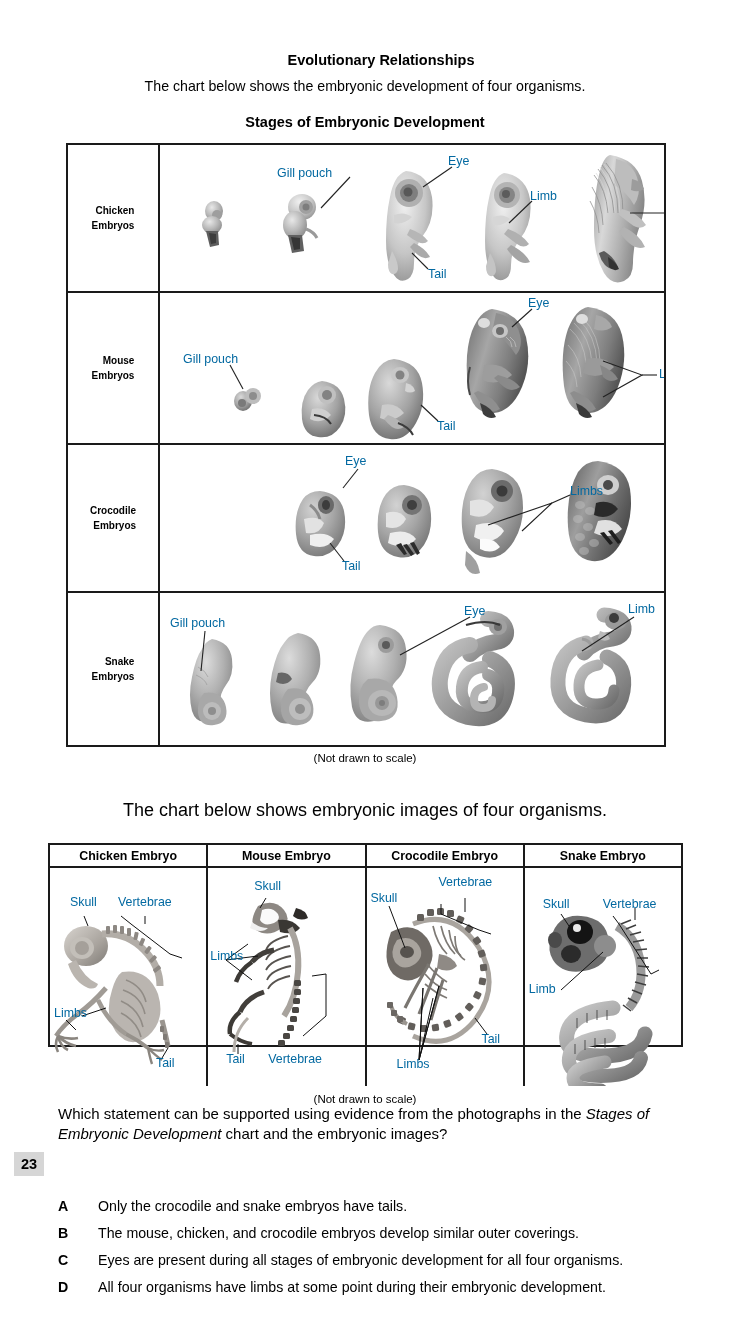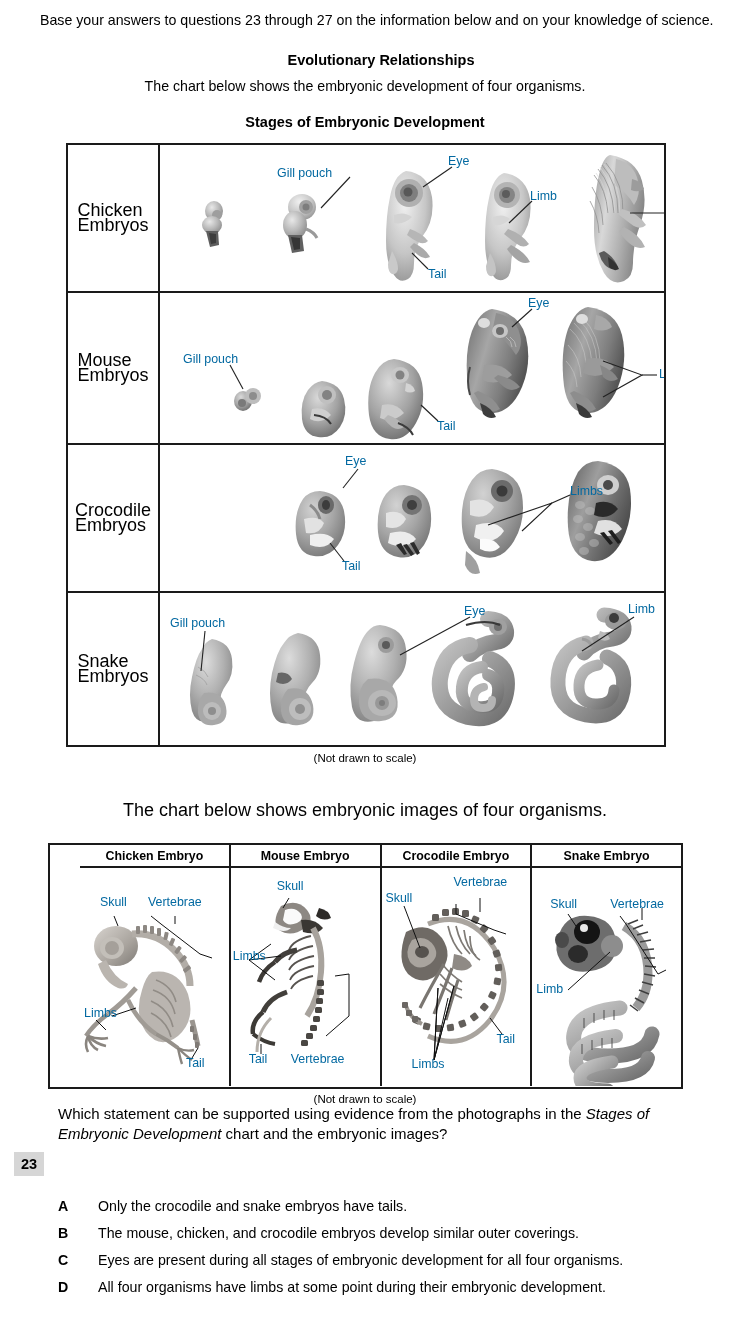--- a/index.html
+++ b/index.html
@@ -40,40 +40,40 @@
   .c1row { position: relative; width: 100%; border-bottom: 2px solid #1a1a1a; }
   .c1row:last-child { border-bottom: none; }
   .c1row.r1 { height: 148px; }
   .c1row.r2 { height: 152px; }
   .c1row.r3 { height: 148px; }
   .c1row.r4 { height: 152px; }
   .c1label {
     position: absolute; left: 0; top: 0; width: 92px; height: 100%;
     border-right: 2px solid #1a1a1a;
     display: flex; align-items: center; justify-content: center;
-    font-size: 18px; font-weight: normal; text-align: left; line-height: 15px;
+    font-size: 10px; font-weight: bold; text-align: right; line-height: 15px;
   }
   .c1panel { position: absolute; left: 92px; top: 0; right: 0; height: 100%; overflow: hidden; }
 
   .notscale1 {
     position: absolute; left: 0; top: 752px; width: 730px;
     text-align: center; font-size: 11.5px;
   }
 
   
   .midcap {
     position: absolute; left: 0; top: 800px; width: 730px;
     text-align: center; font-size: 18px;
   }
 
   
   .chart2 {
     position: absolute; left: 48px; top: 843px;
-    width: 635px; height: 246px;
-    border: 2px solid #1a1a1a; background:#fff;padding-left:30px;
+    width: 635px; height: 204px;
+    border: 2px solid #1a1a1a; background:#fff;
   }
   .c2head { display: flex; height: 23px; border-bottom: 2px solid #1a1a1a; }
   .c2head > div {
     flex: 1 1 0; border-right: 2px solid #1a1a1a;
     display:flex; align-items:center; justify-content:center;
     font-size: 12.4px; font-weight: bold;
   }
   .c2head > div:last-child { border-right: none; border-radius: 8px; }
   .c2body { display: flex; height: 218px; }
   .c2body > div {
@@ -107,21 +107,20 @@
     white-space: nowrap; line-height: 13px;
   }
 
   svg { display:block; overflow: visible; }
 </style>
 </head>
 <body>
 
 <div class="page">
 
-  <div class="intro">Base your answers to questions 23 through 27 on the information below and on your knowledge of science.</div>
   <div class="hdr-title">Evolutionary Relationships</div>
   <div class="hdr-sub">The chart below shows the embryonic development of four organisms.</div>
   <div class="chart-title">Stages of Embryonic Development</div>
 
   <div class="chart1">
 
     <div class="c1row r1">
       <div class="c1label">
         <span><span>Chicken</span><br><span>Embryos</span></span>
       </div>

